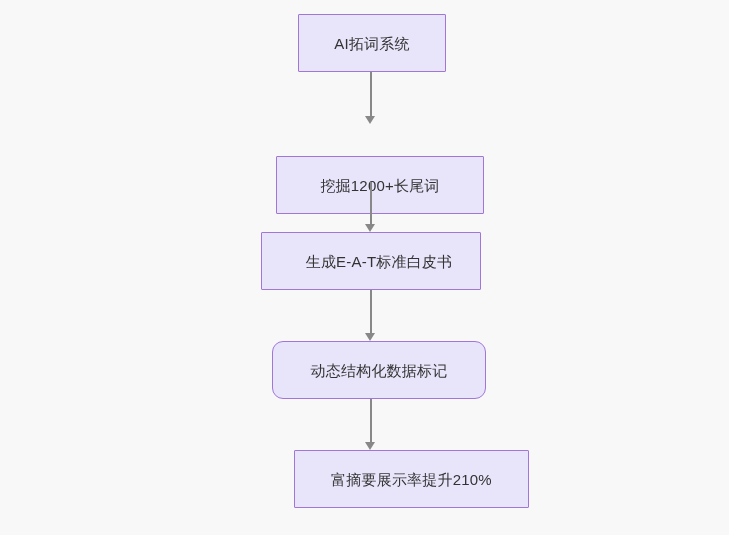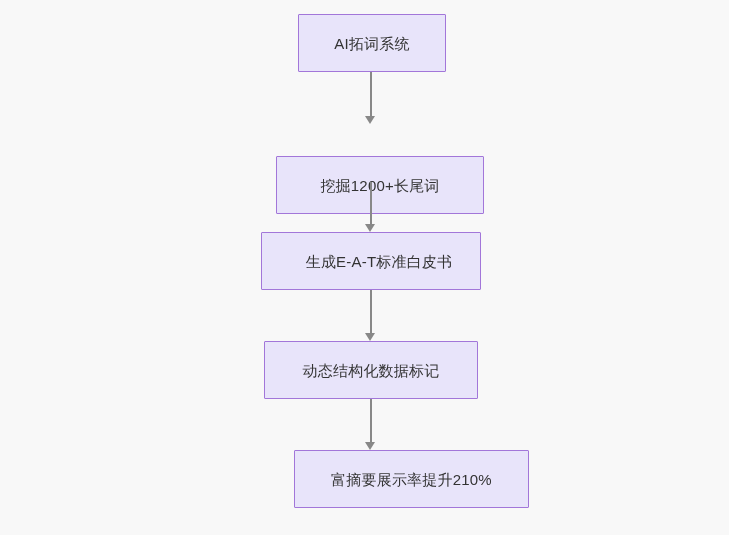--- a/index.html
+++ b/index.html
@@ -69,21 +69,21 @@
   <div class="edge" style="left:370px; top:182px; height:42px;"></div>
   <div class="arrowhead" style="left:365px; top:224px;"></div>
 
   <div class="node" style="left:261px; top:232px; width:220px; height:58px;padding-left:16px;">
     <span class="node-label">生成E-A-T标准白皮书</span>
   </div>
 
   <div class="edge" style="left:370px; top:290px; height:43px;"></div>
   <div class="arrowhead" style="left:365px; top:333px;"></div>
 
-  <div class="node" style="left:264px; top:341px; width:214px; height:58px;">
+  <div class="node" style="left:272px; top:341px; width:214px; height:58px;border-radius:11px;">
     <span class="node-label">动态结构化数据标记</span>
   </div>
 
   <div class="edge" style="left:370px; top:399px; height:43px;"></div>
   <div class="arrowhead" style="left:365px; top:442px;"></div>
 
   <div class="node" style="left:254px; top:450px; width:235px; height:58px;margin-left:40px;">
     <span class="node-label">富摘要展示率提升210%</span>
   </div>
 

